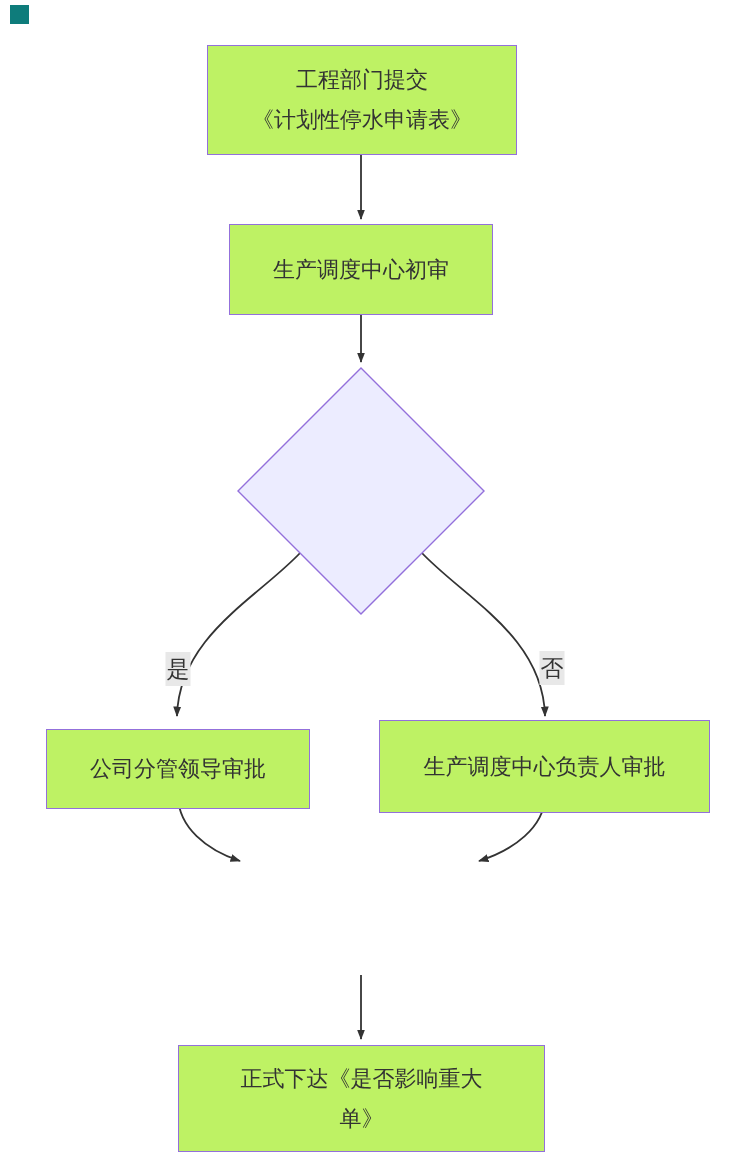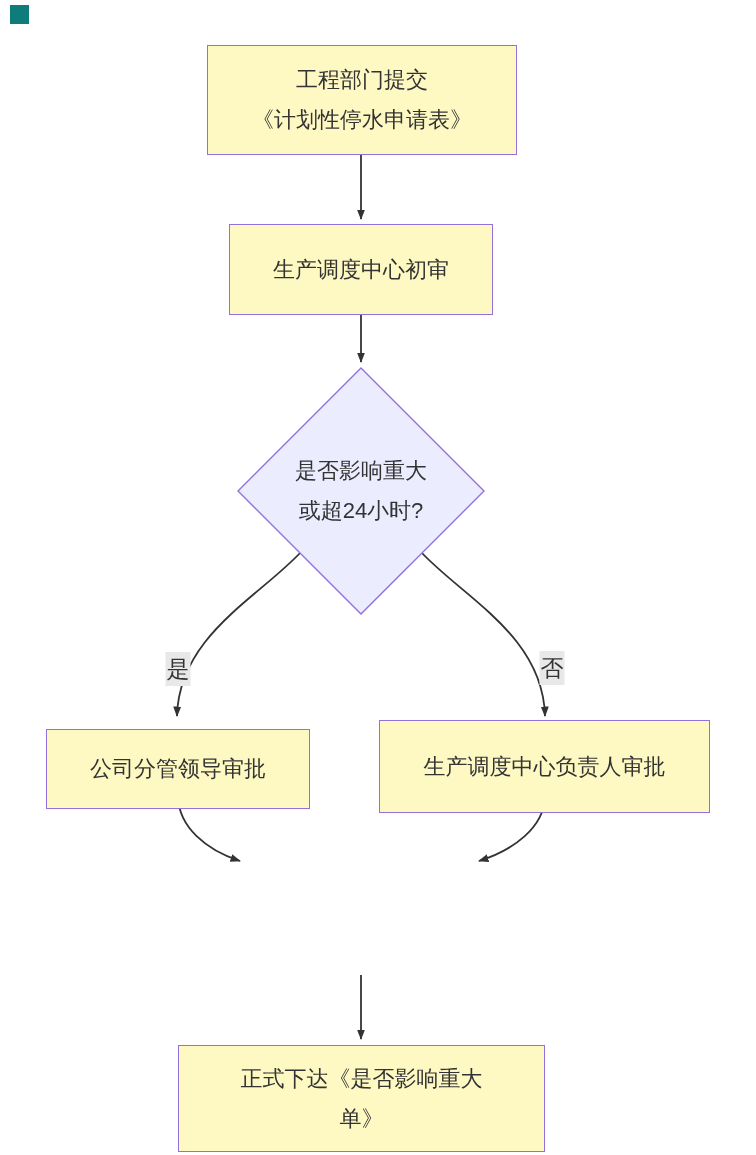--- a/index.html
+++ b/index.html
@@ -7,21 +7,21 @@
     position:relative;
     width:756px;height:1155px;
     background:#ffffff;
     overflow:hidden;
     font-family:"Liberation Sans","DejaVu Sans",sans-serif;
     color:#333333;
   }
   #edges{position:absolute;left:0;top:0;width:756px;height:1155px;}
   .node{
     position:absolute;
-    background:#fef9c3;
+    background:#bef264;
     border:1.5px solid #9370DB;
     box-sizing:border-box;
     display:flex;align-items:center;justify-content:center;
     text-align:center;
   }
   .node-label{
     white-space:pre-line;
     font-size:22px;
     line-height:40px;
     color:#333333;
@@ -80,24 +80,20 @@
 
   <div class="node" style="left:207px;top:45px;width:310px;height:110px">
     <span class="node-label">工程部门提交
 《计划性停水申请表》</span>
   </div>
 
   <div class="node" style="left:229px;top:224px;width:264px;height:91px">
     <span class="node-label">生产调度中心初审</span>
   </div>
 
-  <div class="diamond-label" style="left:251px;top:451px;width:220px;height:80px">
-    <span class="node-label">是否影响重大
-或超24小时?</span>
-  </div>
 
   <div class="node" style="left:46px;top:729px;width:264px;height:80px">
     <span class="node-label">公司分管领导审批</span>
   </div>
 
   <div class="node" style="left:379px;top:720px;width:331px;height:93px">
     <span class="node-label">生产调度中心负责人审批</span>
   </div>
 
 

